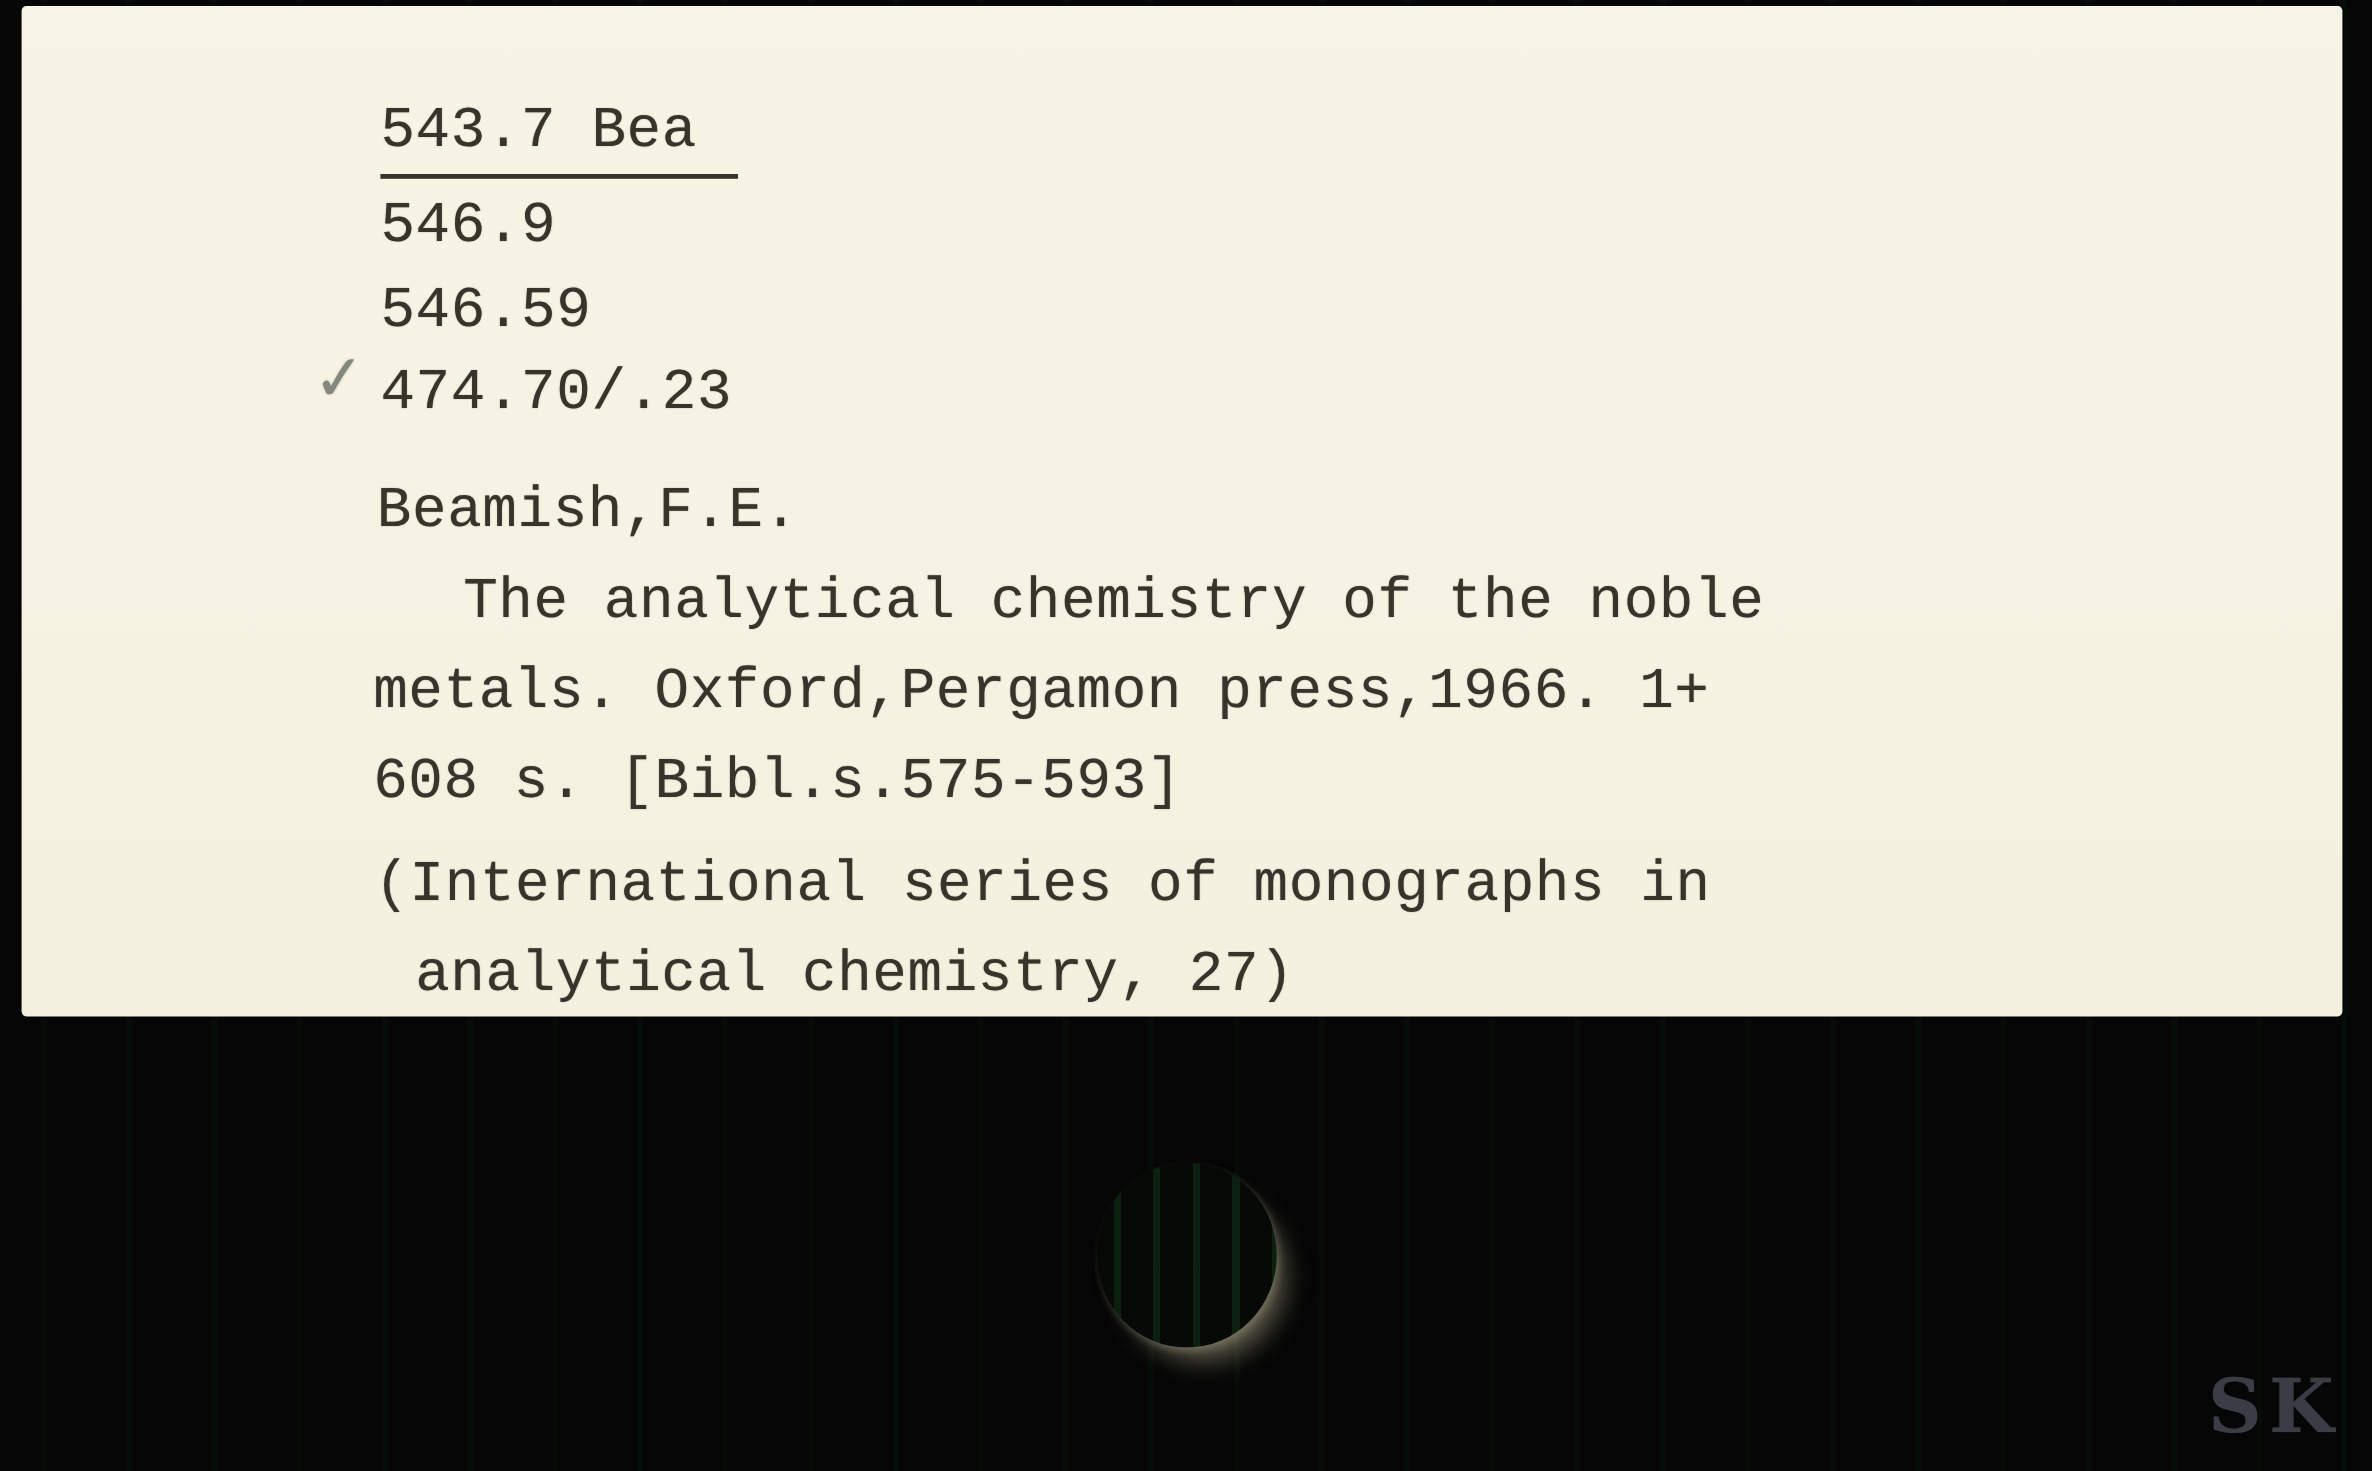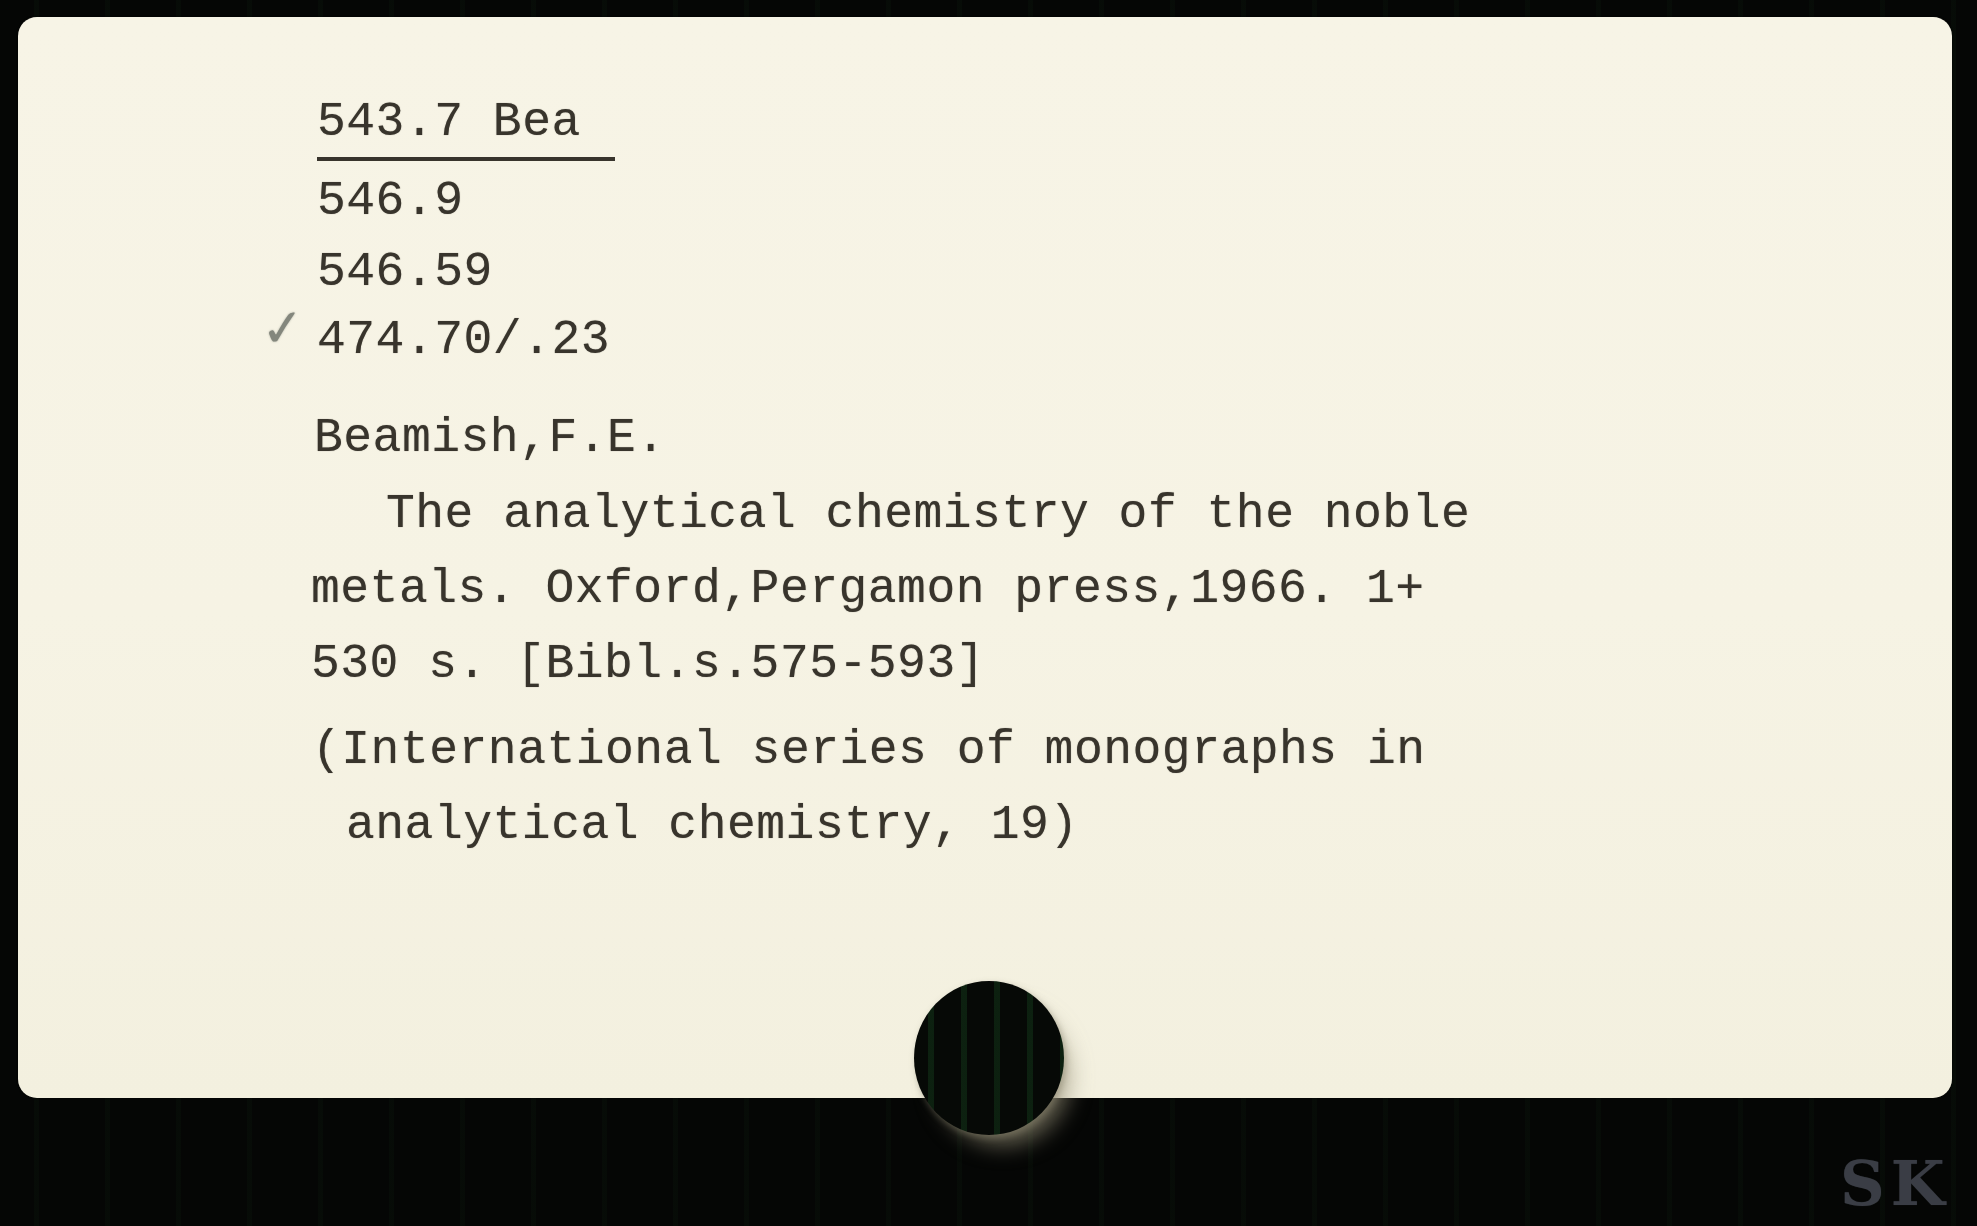--- a/index.html
+++ b/index.html
@@ -20,25 +20,25 @@
     inset: 0;
     background: repeating-linear-gradient(90deg,
       rgba(0,0,0,0) 0 34px,
       rgba(16,38,18,0.35) 34px 39px,
       rgba(0,0,0,0) 39px 71px);
     opacity: .5;
   }
   .card {
     position: absolute;
     left: 18px;
-    top: 17px;
+    top: 5px;
     width: 1934px;
-    height: 1081px;
+    height: 842px;
     background: linear-gradient(180deg, #f7f4e6 0%, #f6f3e4 55%, #f3f0df 100%);
-    border-radius: 19px;
+    border-radius: 4px;
     box-shadow: 0 0 2px rgba(0,0,0,0.8);
   }
   .type {
     position: absolute;
     font-family: "Liberation Mono", monospace;
     font-size: 48px;
     line-height: 58px;
     color: #38342c;
     letter-spacing: 0.5px;
     white-space: pre;
@@ -106,23 +106,23 @@
   <span class="checkmark">✓</span>
 
   <div class="type" style="left:299px; top:294px;">474.70/.23</div>
 
   <div class="type" style="left:368px; top:468px;">The analytical chemistry of the noble</div>
 
   <div class="type" style="left:296px; top:392px;">Beamish,F.E.</div>
 
   <div class="type" style="left:293px; top:543px;">metals. Oxford,Pergamon press,1966. 1+</div>
 
-  <div class="type" style="left:293px; top:618px;">530 s. [Bibl.s.575-593]</div>
+  <div class="type" style="left:293px; top:618px;">608 s. [Bibl.s.575-593]</div>
 
   <div class="type" style="left:294px; top:704px;">(International series of monographs in</div>
 
-  <div class="type" style="left:328px; top:779px;">analytical chemistry, 19)</div>
+  <div class="type" style="left:328px; top:779px;">analytical chemistry, 27)</div>
 
   <div class="hole-punch"></div>
 
   <div class="stamp">SK</div>
 
 </div>
 
 </body></html>

